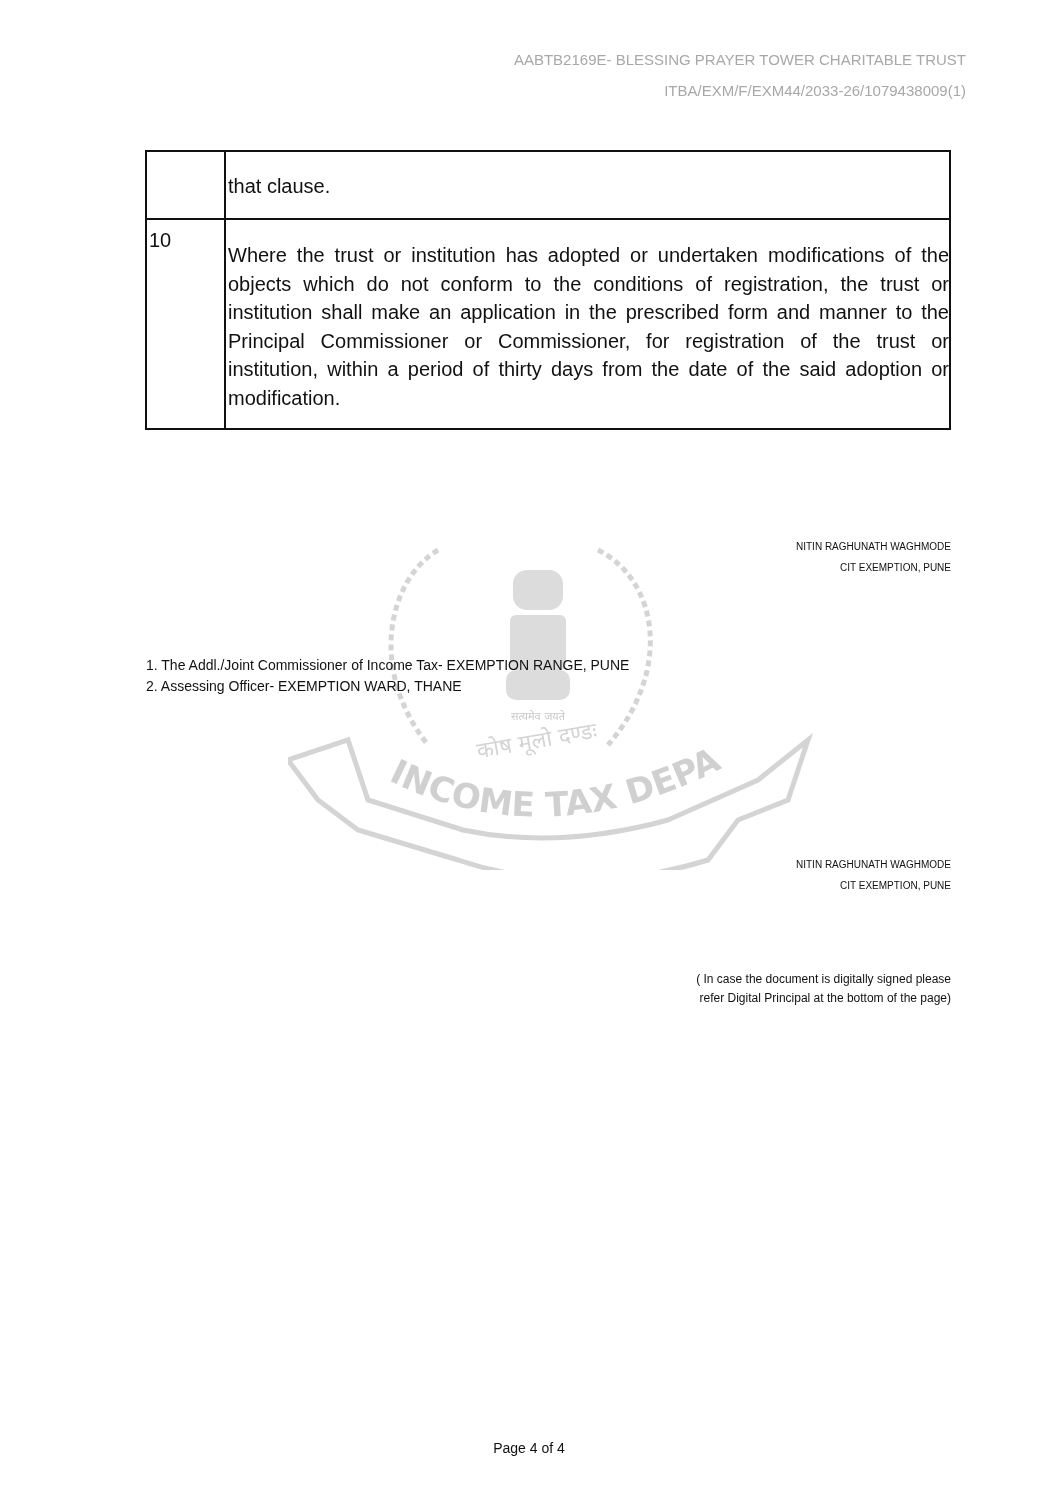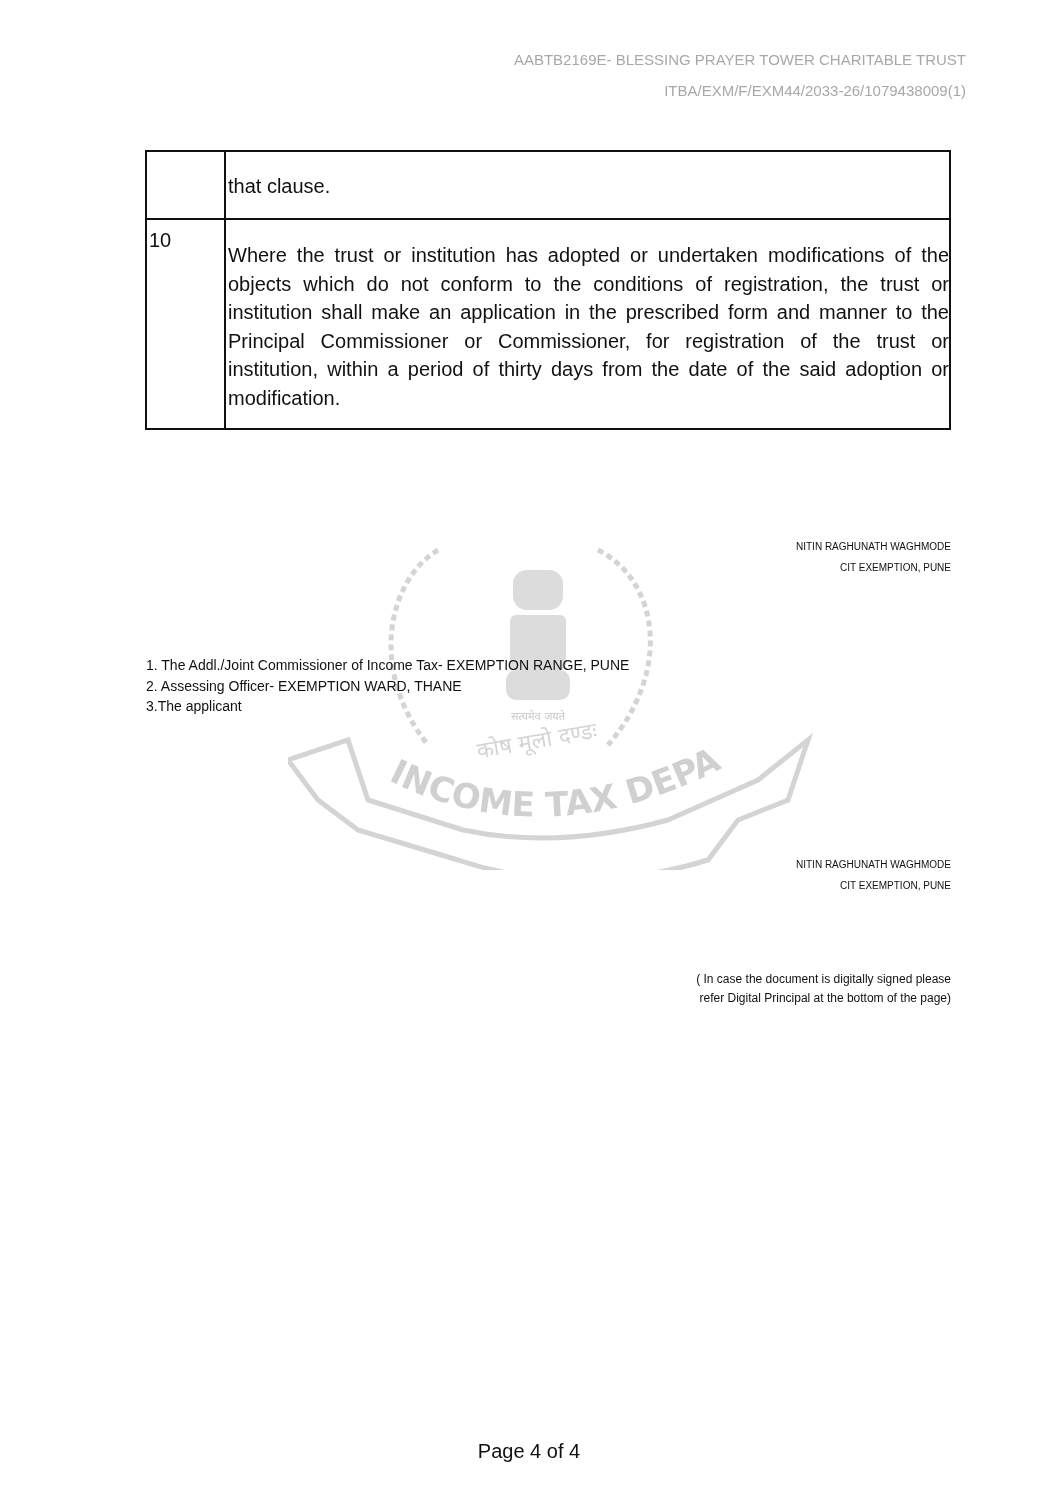--- a/index.html
+++ b/index.html
@@ -21,21 +21,21 @@
     tr.r2 td.num span.n { padding-top: 88px; }
 
     .sig { position: absolute; right: 107px; text-align: right; font-size: 10px; line-height: 21px; color: #111; }
     .sig.s1 { top: 536px; }
     .sig.s2 { top: 854px; }
 
     .copy { position: absolute; left: 146px; top: 655px; font-size: 14px; line-height: 20.5px; }
     .copy .h { font-weight: bold; margin-bottom: 20px; }
 
     .note { position: absolute; right: 107px; top: 970px; text-align: right; font-size: 12px; line-height: 19px; }
-    .pageno { position: absolute; left: 0; width: 1058px; text-align: center; top: 1440px; font-size: 20px; }
+    .pageno { position: absolute; left: 0; width: 1058px; text-align: center; top: 1440px; font-size: 14px; }
 
     .emblem { position: absolute; left: 288px; top: 530px; width: 530px; height: 340px; pointer-events: none; }
   </style>
 </head>
 <body>
 
 <div class="hdr l1">AABTB2169E- BLESSING PRAYER TOWER CHARITABLE TRUST</div>
 <div class="hdr l2">ITBA/EXM/F/EXM44/2033-26/1079438009(1)</div>
 
 <svg class="emblem" viewBox="0 0 530 340" xmlns="http://www.w3.org/2000/svg">
@@ -80,21 +80,20 @@
   </table>
 
 <div class="sig s1">
   <div>NITIN RAGHUNATH WAGHMODE</div>
   <div>CIT EXEMPTION, PUNE</div>
 </div>
 
 <div class="copy">
   <div>1. The Addl./Joint Commissioner of Income Tax- EXEMPTION RANGE, PUNE</div>
   <div>2. Assessing Officer- EXEMPTION WARD, THANE</div>
-  <div>3.The applicant</div>
 </div>
 
 <div class="sig s2">
   <div>NITIN RAGHUNATH WAGHMODE</div>
   <div>CIT EXEMPTION, PUNE</div>
 </div>
 
 <div class="note">
   <div>( In case the document is digitally signed please</div>
   <div>refer Digital Principal at the bottom of the page)</div>

